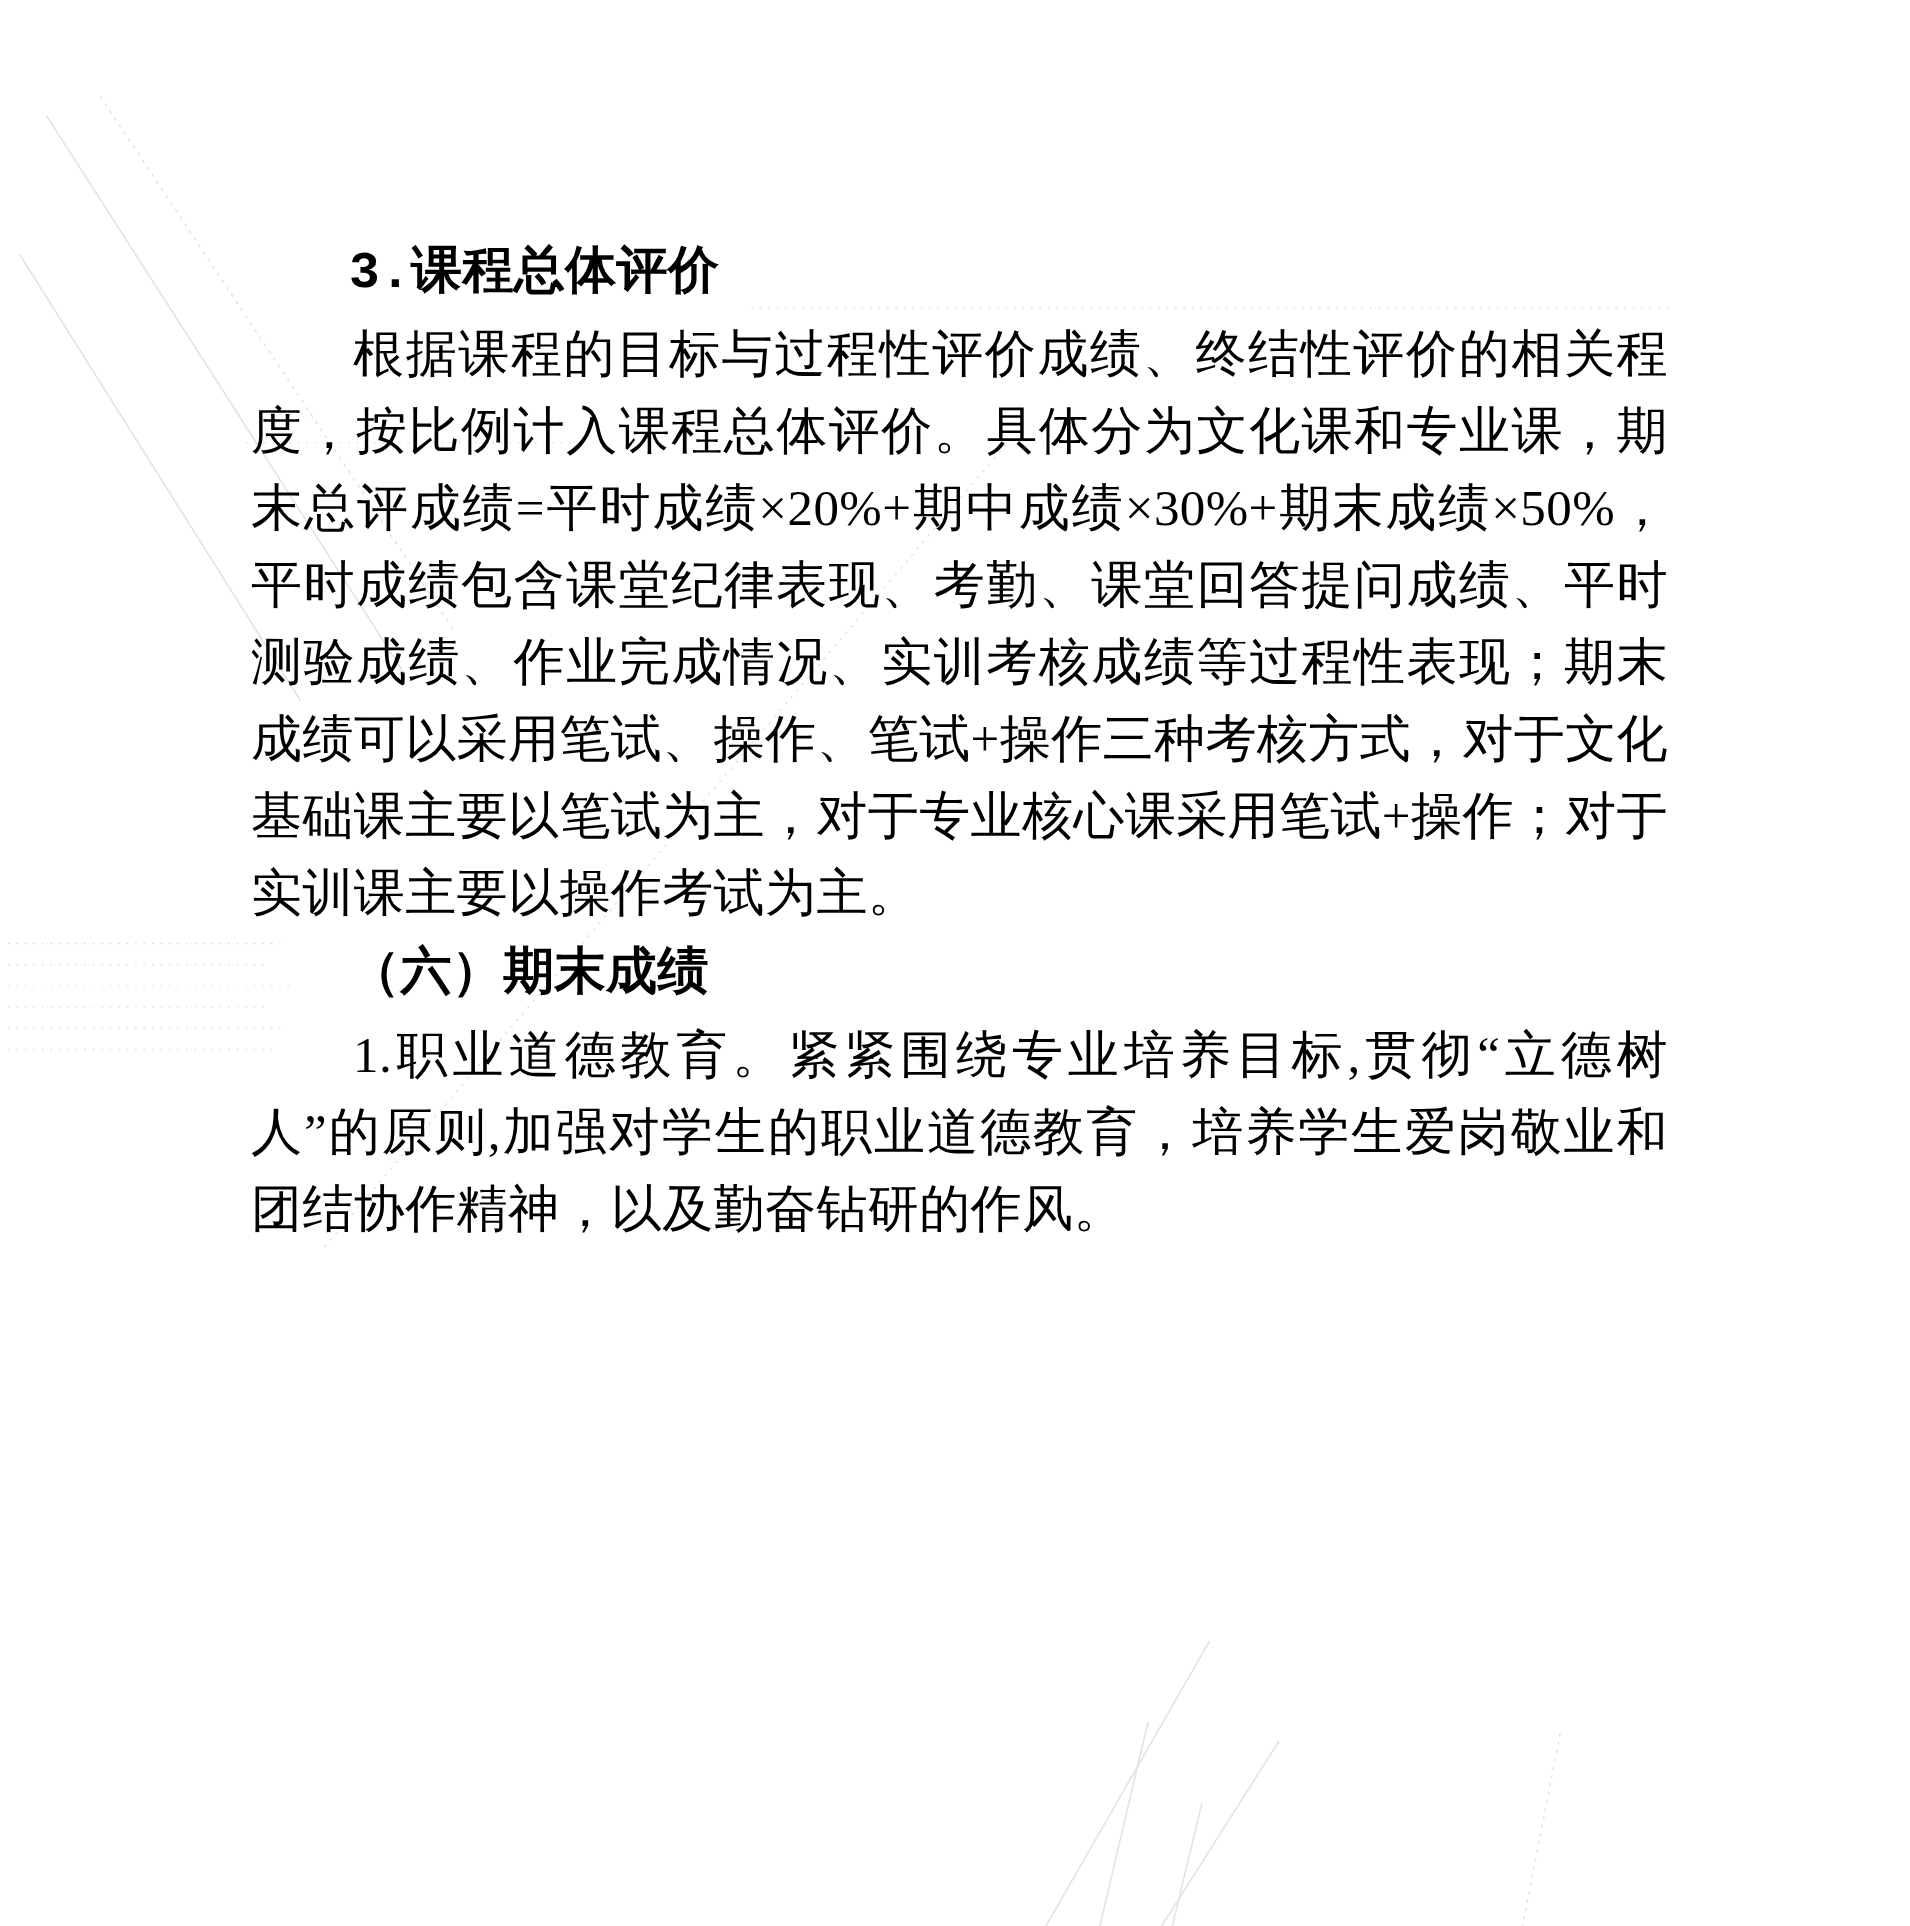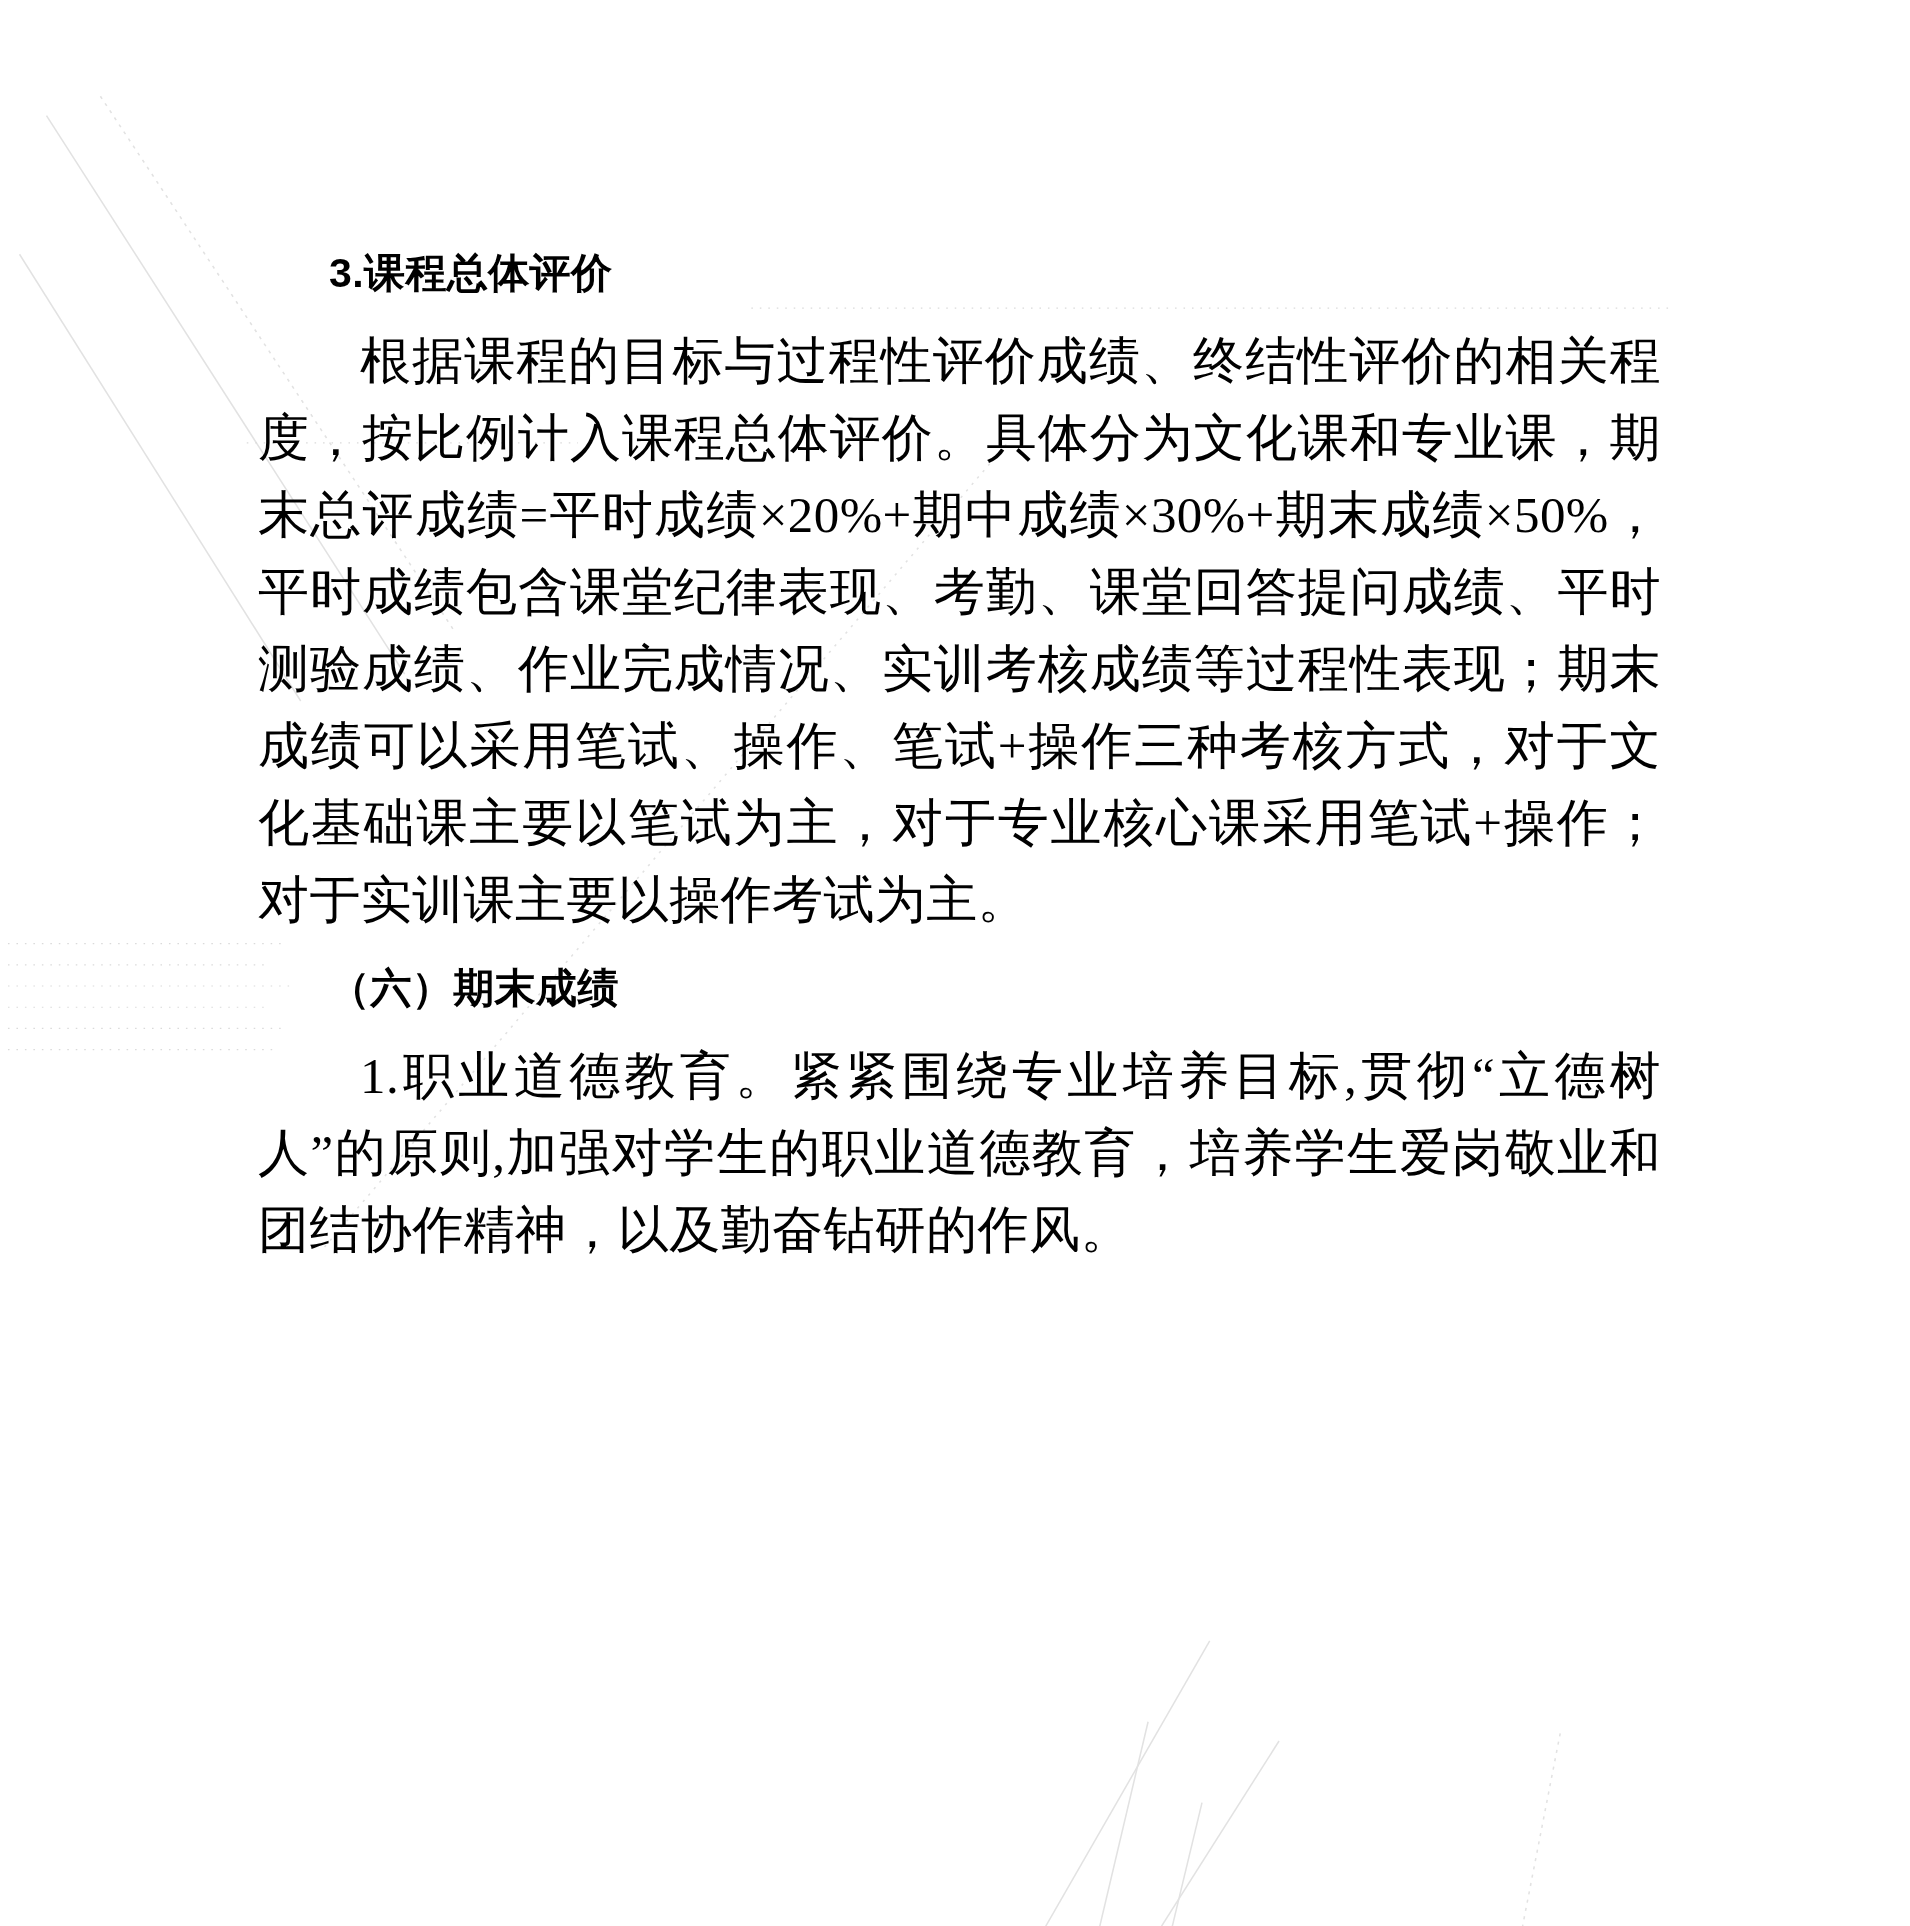--- a/index.html
+++ b/index.html
@@ -29,27 +29,27 @@
     z-index: 1;
     font-size: 51px;
     line-height: 77px;
     text-align: justify;
     text-justify: inter-character;
     letter-spacing: 0.4px;
   }
   .heading {
     margin: 0;
     text-indent: 2em;
-    font-size: 41px;
+    font-size: 51px;
     line-height: 77px;
     font-weight: bold;
-    font-family: Liberation Sans, sans-serif;
+    font-family: Liberation Mono, monospace;
   }
   .para {
-    margin: 11px;
+    margin: 4px;
     text-indent: 2em;
   }
 </style>
 </head>
 <body>
 
 <svg class="watermark" width="1911" height="2702" viewBox="0 0 4960 7015" aria-hidden="true">
   <g stroke="#e2e2e2" stroke-width="4" fill="none">
 
     <line x1="120" y1="300" x2="1050" y2="1750"></line>

